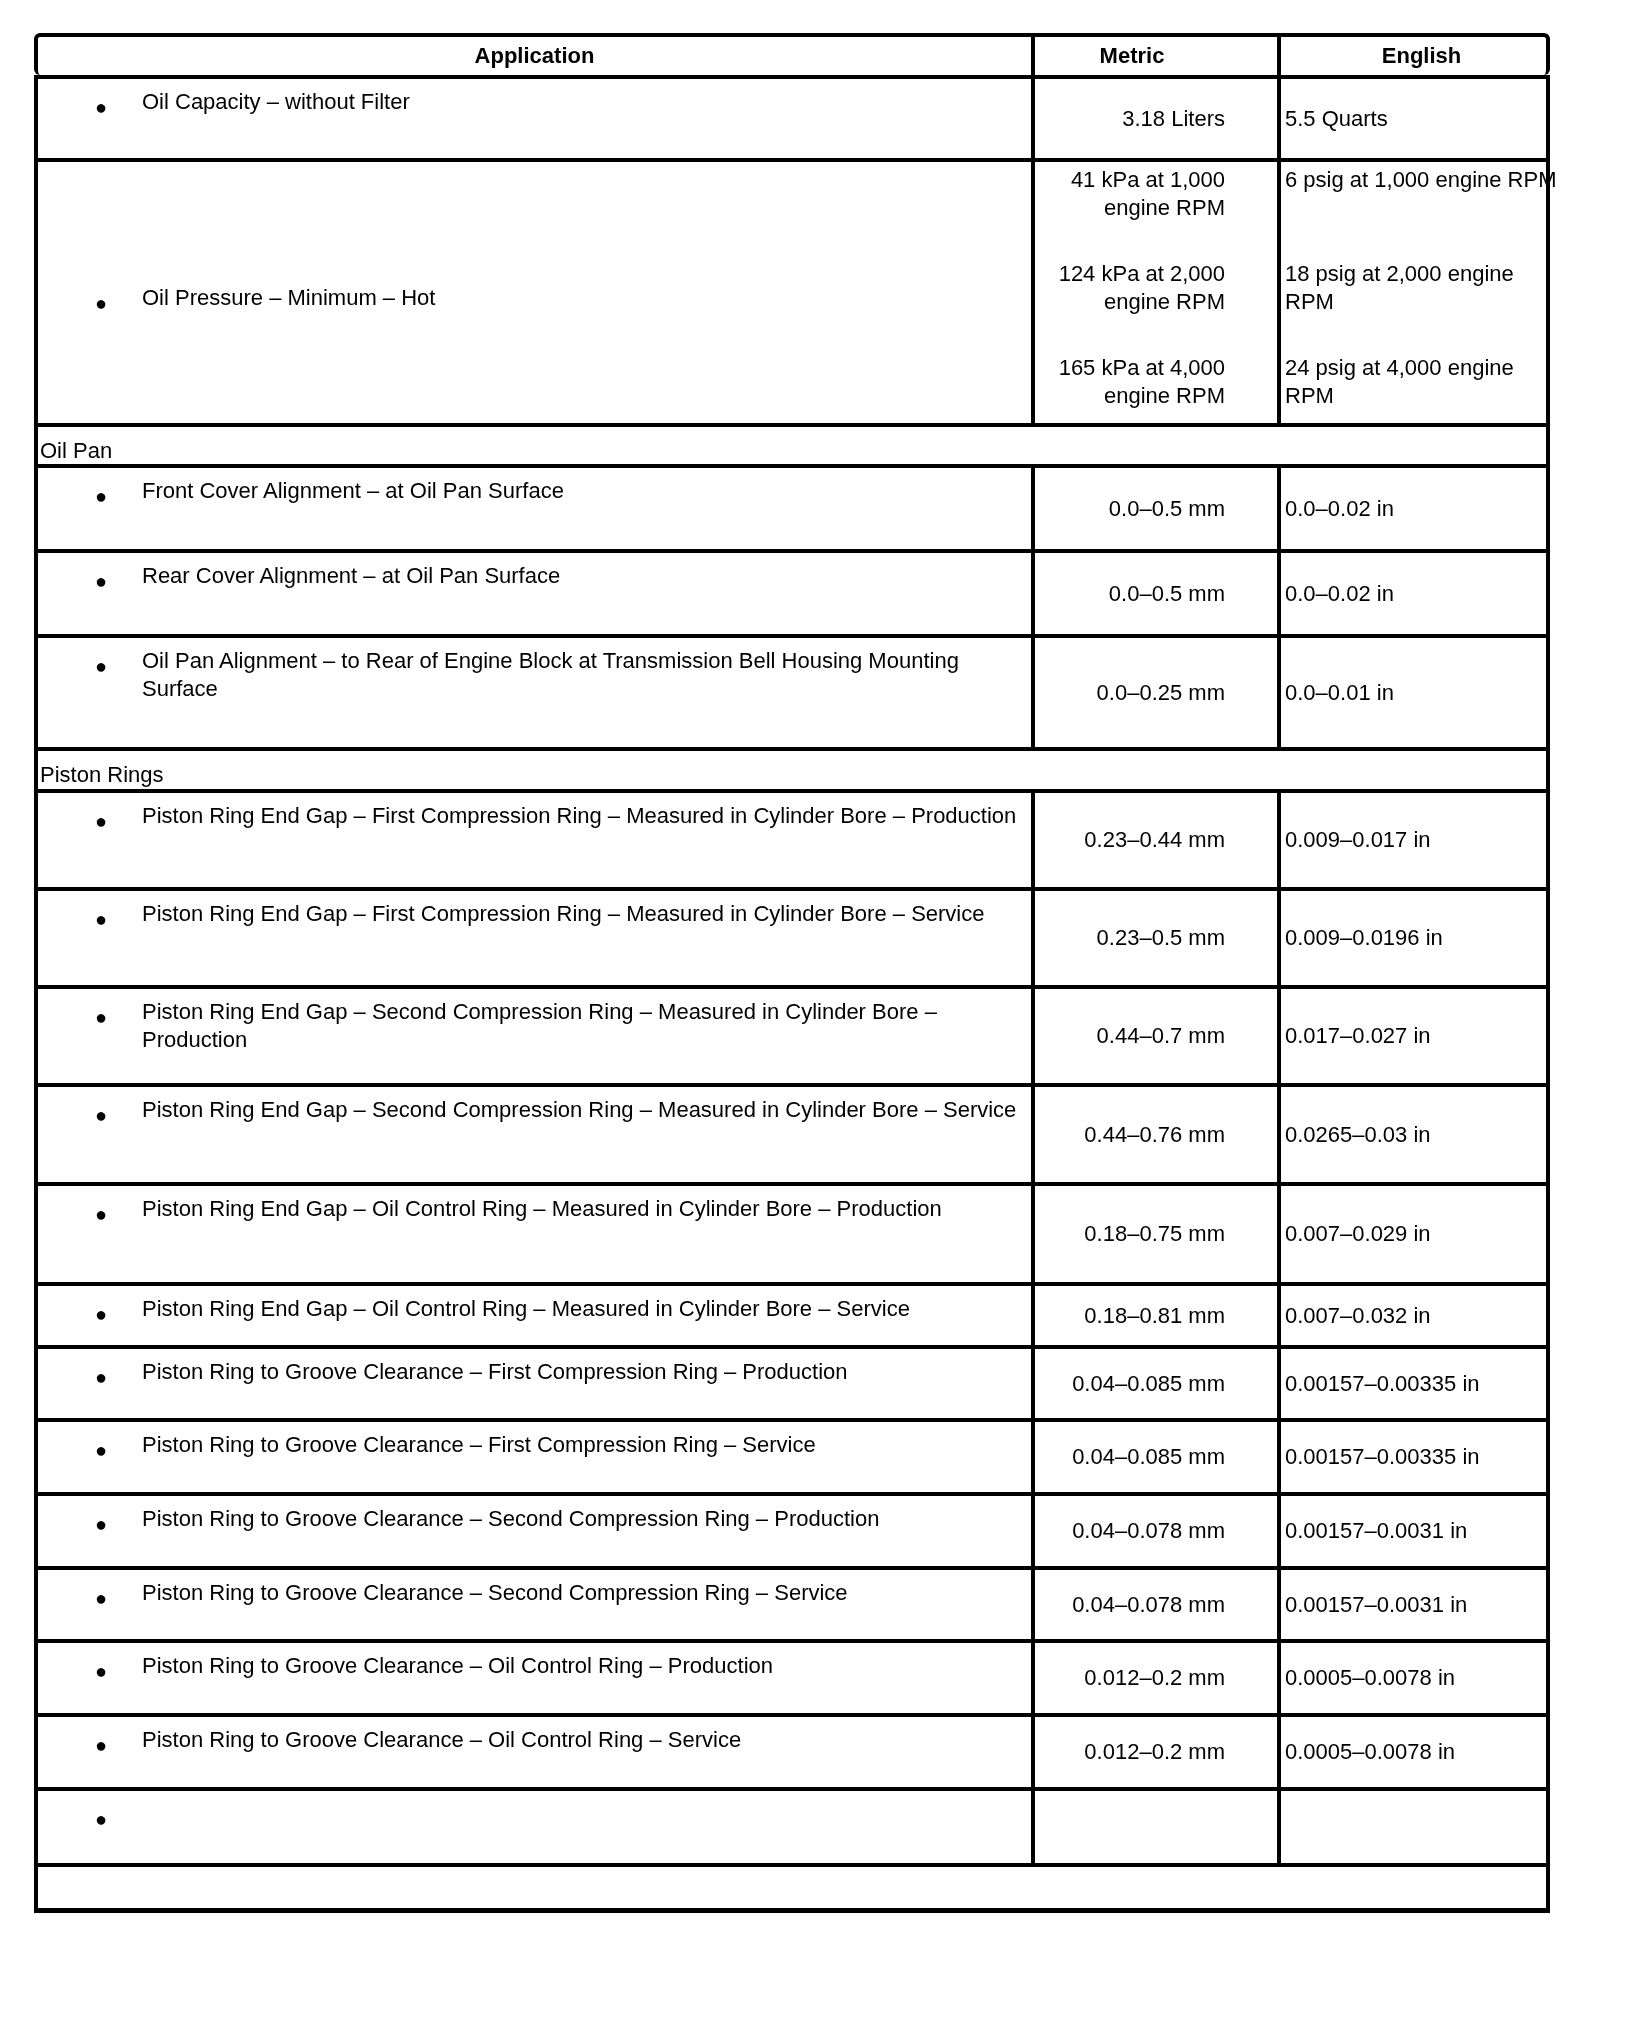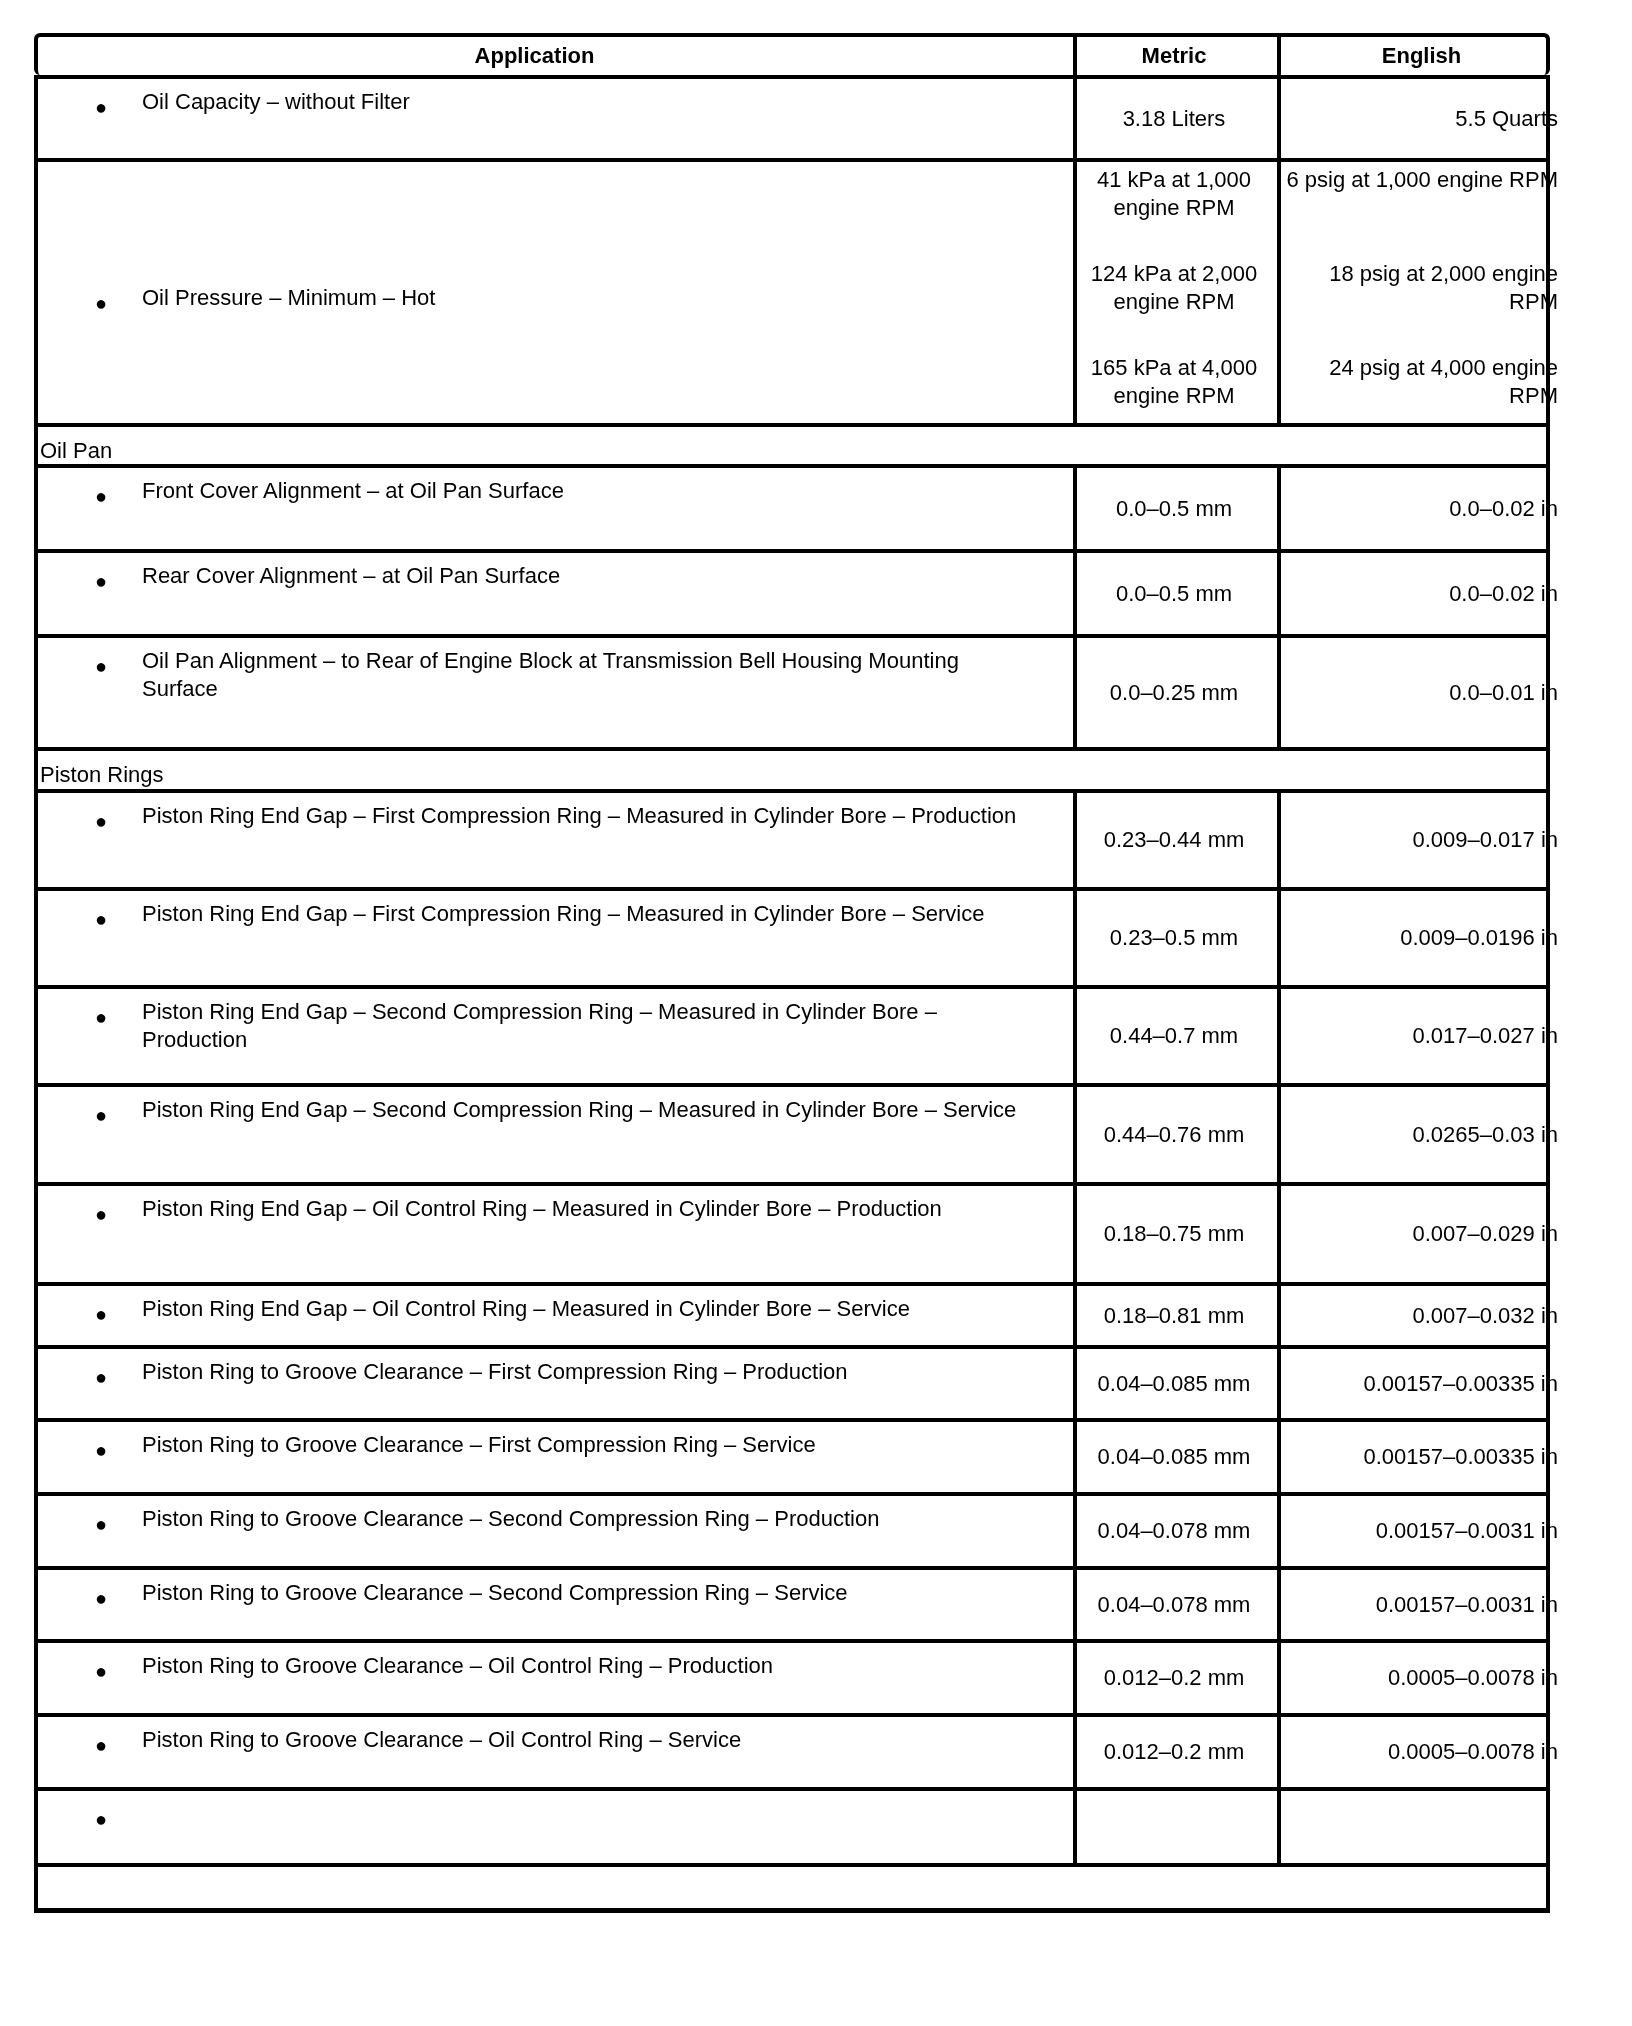--- a/index.html
+++ b/index.html
@@ -4,22 +4,22 @@
 <style>
   html, body { margin: 0; padding: 0; background: #ffffff; }
   body { width: 1632px; height: 2026px; position: relative; overflow: hidden;
          font-family: "Liberation Sans", sans-serif; color: #000; }
   .tbl { position: absolute; left: 34px; top: 33px; width: 1516px; }
   .row { position: absolute; left: 0; width: 1516px; box-sizing: border-box;
          border-top: 4px solid #000; border-left: 4px solid #000; border-right: 4px solid #000; }
   .row.last { border-bottom: 5px solid #000; }
   .cell { position: absolute; top: 0; bottom: 0; box-sizing: border-box; font-size: 22px; line-height: 28px; }
   .c-app { left: 0; width: 993px; }
-  .c-met { left: 1035px; width: 198px; border-left: 4px solid #000; text-align: center; }
-  .c-eng { left: 1239px; width: 285px; border-left: 4px solid #000; text-align: right; }
+  .c-met { left: 993px; width: 198px; border-left: 4px solid #000; text-align: right; }
+  .c-eng { left: 1239px; width: 285px; border-left: 4px solid #000; text-align: left; }
   .hdr .cell { font-weight: bold; display: flex; align-items: center; justify-content: center; }
   .bullet { position: absolute; left: 57px; top: 14px; font-size: 20px; }
   .apptext { position: absolute; left: 104px; top: 9px; right: 8px; }
   .val { position: absolute; left: 0; right: 0; top: 50%; transform: translateY(-50%); padding: 0 4px; }
   .multi { position: absolute; left: 0; right: 0; top: 12px; padding: 0 4px; }
   .multi div { height: 94px; }
   .section { font-size: 22px; line-height: 28px; padding-left: 2px; padding-top: 10px; }
 </style>
 </head>
 <body>

